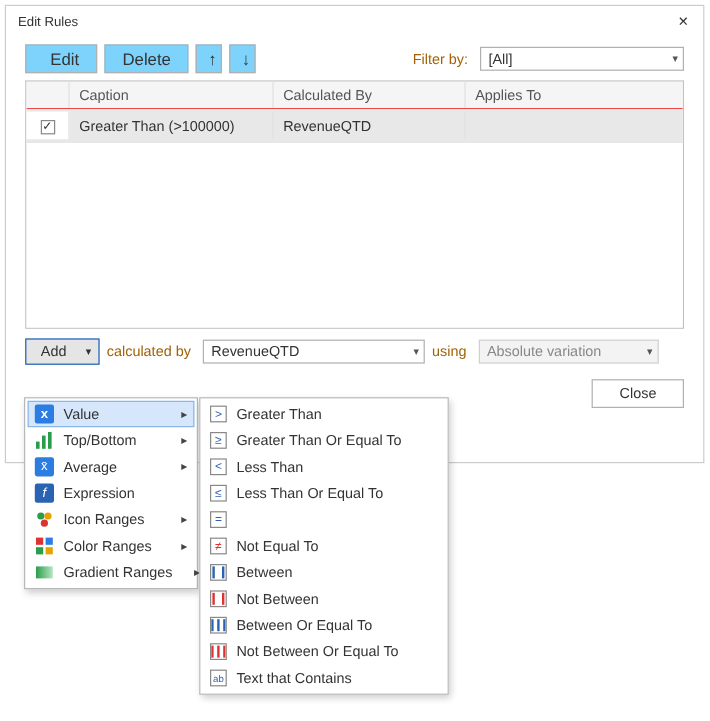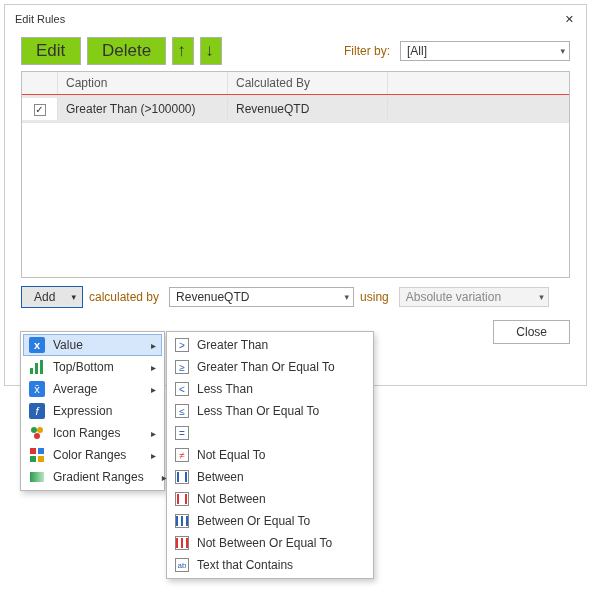--- a/index.html
+++ b/index.html
@@ -36,26 +36,26 @@
     padding: 2px 4px;
   }
   .toolbar {
     display: flex;
     align-items: center;
     padding: 4px 16px 6px 16px;
     gap: 6px;
   }
   .btn {
     border: 1px solid #b0b0b0;
-    background: #84cc16;
+    background: #7dd3fc;
     padding: 3px 14px;
-    font-size: 17px;
+    font-size: 14px;
     cursor: pointer;
     min-width: 60px;
-    text-align: left;
+    text-align: right;
   }
   .btn-small {
     min-width: 22px;
     padding: 3px 4px;
   }
   .spacer { flex: 1; }
   .lbl { font-size: 12px; color: #a16207; margin-right: 4px; }
   .select {
     border: 1px solid #b0b0b0;
     background: #fff;
@@ -229,20 +229,21 @@
       <span>[All]</span>
       <span class="caret">▾</span>
     </div>
   </div>
 
   <div class="grid">
     <div class="grid-header">
       <div class="cell col-check"></div>
       <div class="cell col-caption">Caption</div>
       <div class="cell col-calc">Calculated By</div>
+      <div class="cell col-app">Applies To</div>
     </div>
     <div class="grid-body">
       <div class="grid-row">
         <div class="cell col-check">
           <span class="checkbox">✓</span>
         </div>
         <div class="cell col-caption">Greater Than (&gt;100000)</div>
         <div class="cell col-calc">RevenueQTD</div>
       </div>
     </div>

